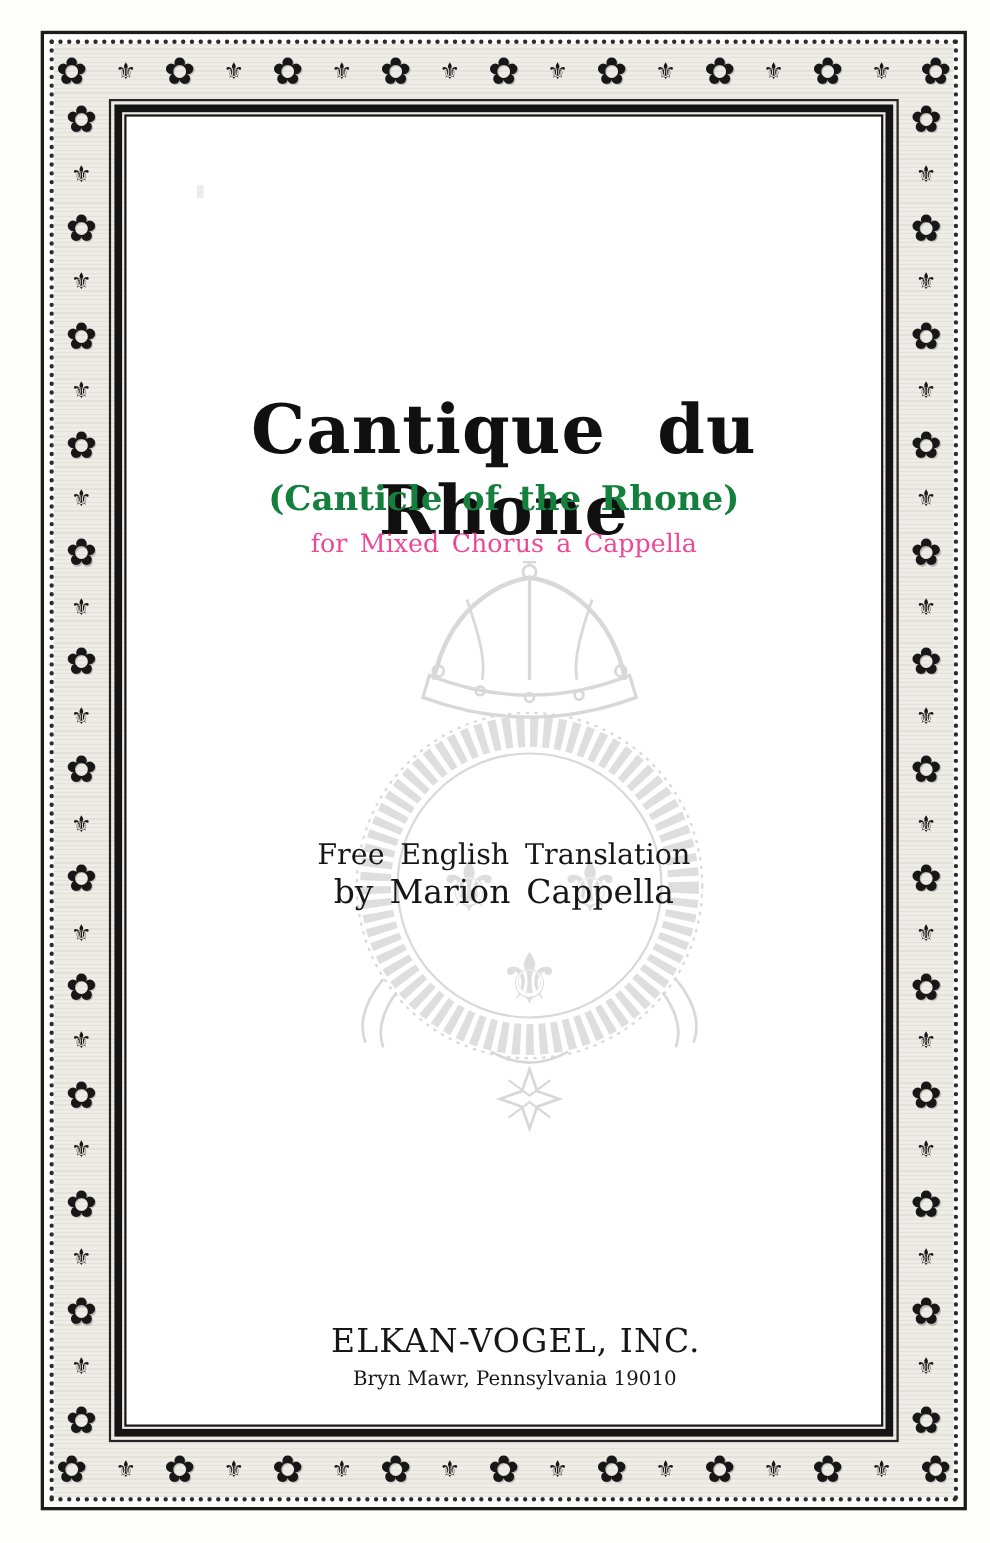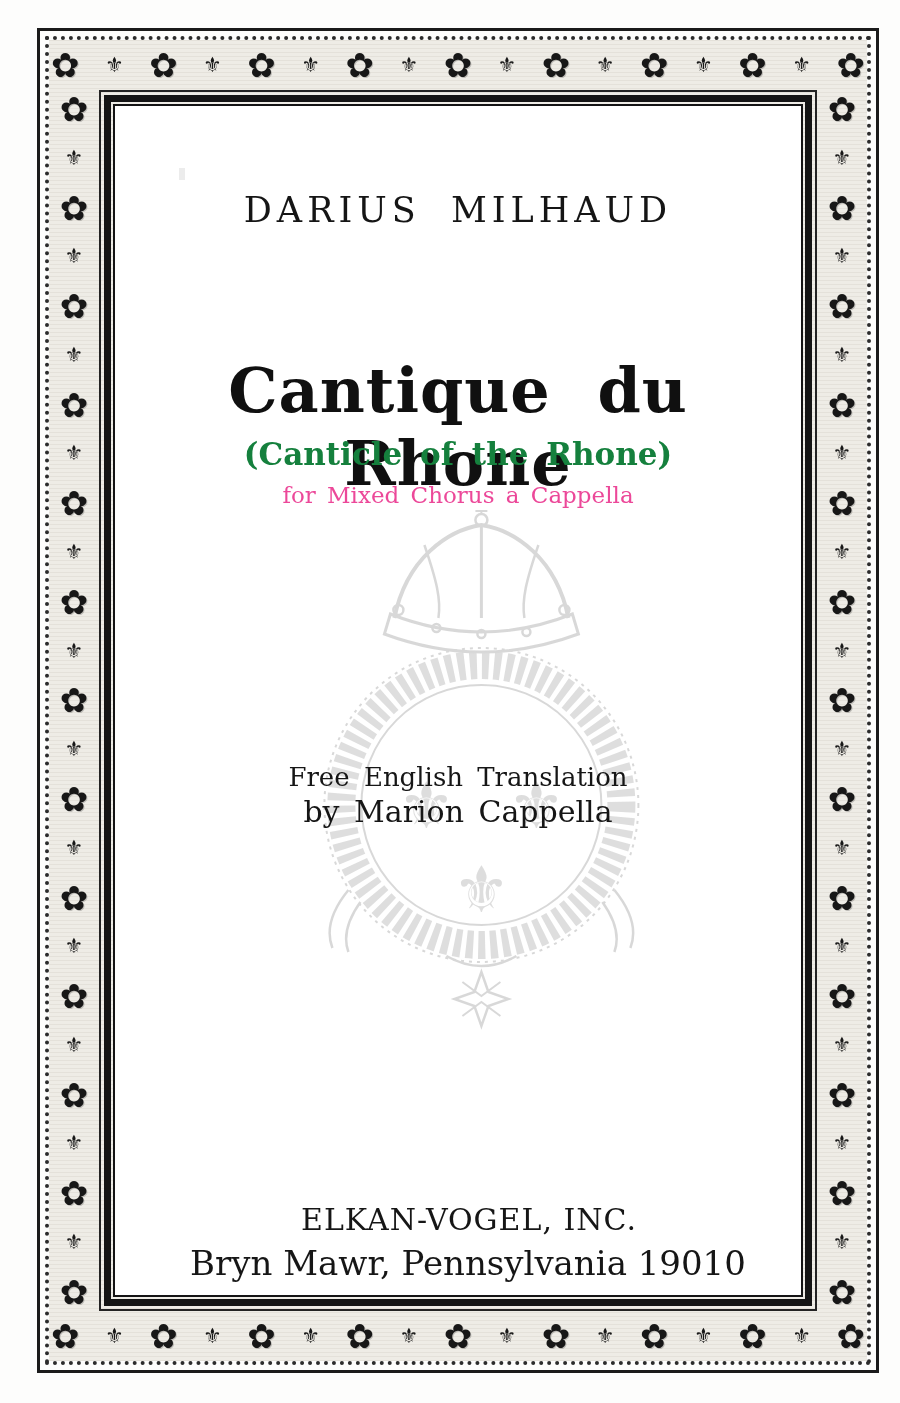--- a/index.html
+++ b/index.html
@@ -99,21 +99,21 @@
   .poem-credit {
     top: 545px;
     font-size: 30px;
     word-spacing: 6px;
   }
   .trans-group { top: 656px; }
   .trans-line1 { font-size: 26px; word-spacing: 6px; margin: 0; }
   .trans-line2 { font-size: 30px; word-spacing: 5px; margin: 2px 0 0 0; }
   .publisher-group { top: 1096px; }
   .publisher-name { font-size: 30px; letter-spacing: 1px; margin: 0; padding-left: 22px; }
-  .publisher-address { font-size: 34px; margin: 6px 0 0 0; padding-left: 20px; }
+  .publisher-address { font-size: 18px; margin: 6px 0 0 0; padding-left: 20px; }
 
   
   .watermark {
     position: absolute;
     top: 404px;
     left: 50%;
     transform: translateX(-44%);
     z-index: 1;
     opacity: 0.55;
   }
@@ -264,21 +264,20 @@
                       <path d="M176 472 L195 486 L214 472 M176 506 L195 492 L214 506" stroke-width="2"></path>
                     </g>
                     <g font-family="DejaVu Sans, sans-serif" fill="#c3c3c3" text-anchor="middle">
                       <text x="140" y="318" font-size="64">⚜</text>
                       <text x="250" y="318" font-size="64">⚜</text>
                       <text x="195" y="402" font-size="64">⚜</text>
                     </g>
                   </svg>
                 </div>
 
-                <div class="t composer">DARIUS MILHAUD</div>
                 <div class="t title">Cantique du Rhone</div>
                 <div class="t subtitle">(Canticle of the Rhone)</div>
                 <div class="t scoring">for Mixed Chorus a Cappella</div>
 
                 <div class="t trans-group">
                   <p class="trans-line1">Free English Translation</p>
                   <p class="trans-line2">by Marion Cappella</p>
                 </div>
 
                 <div class="t publisher-group">

